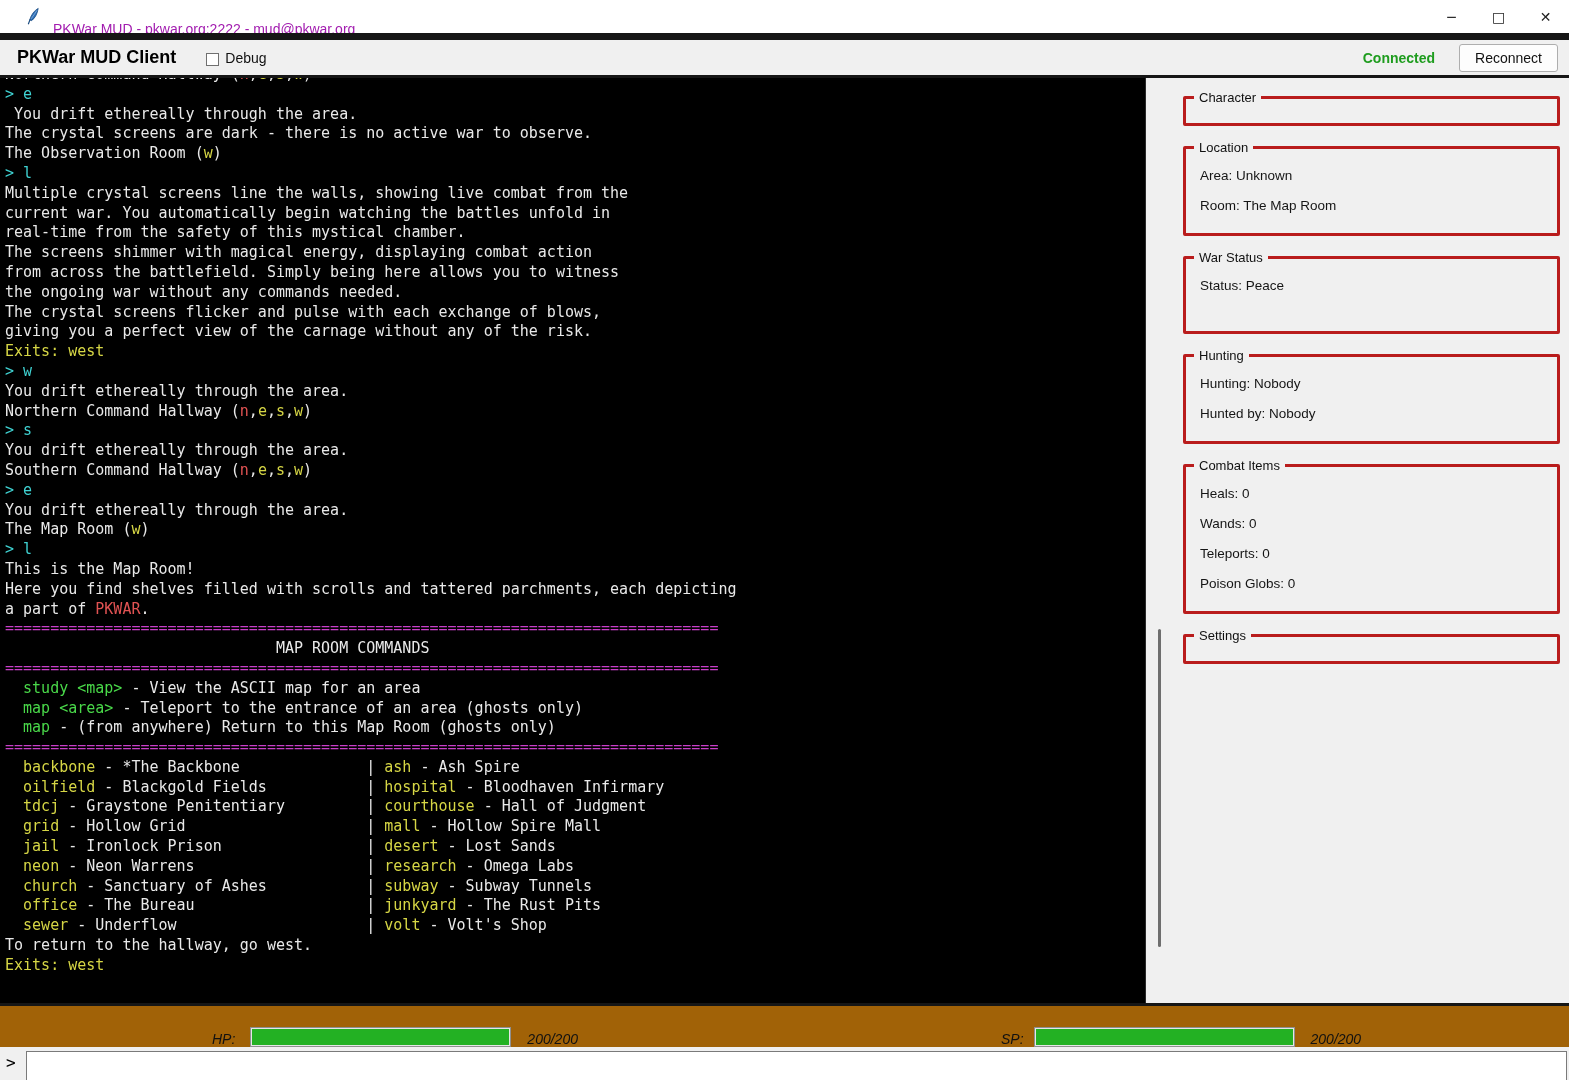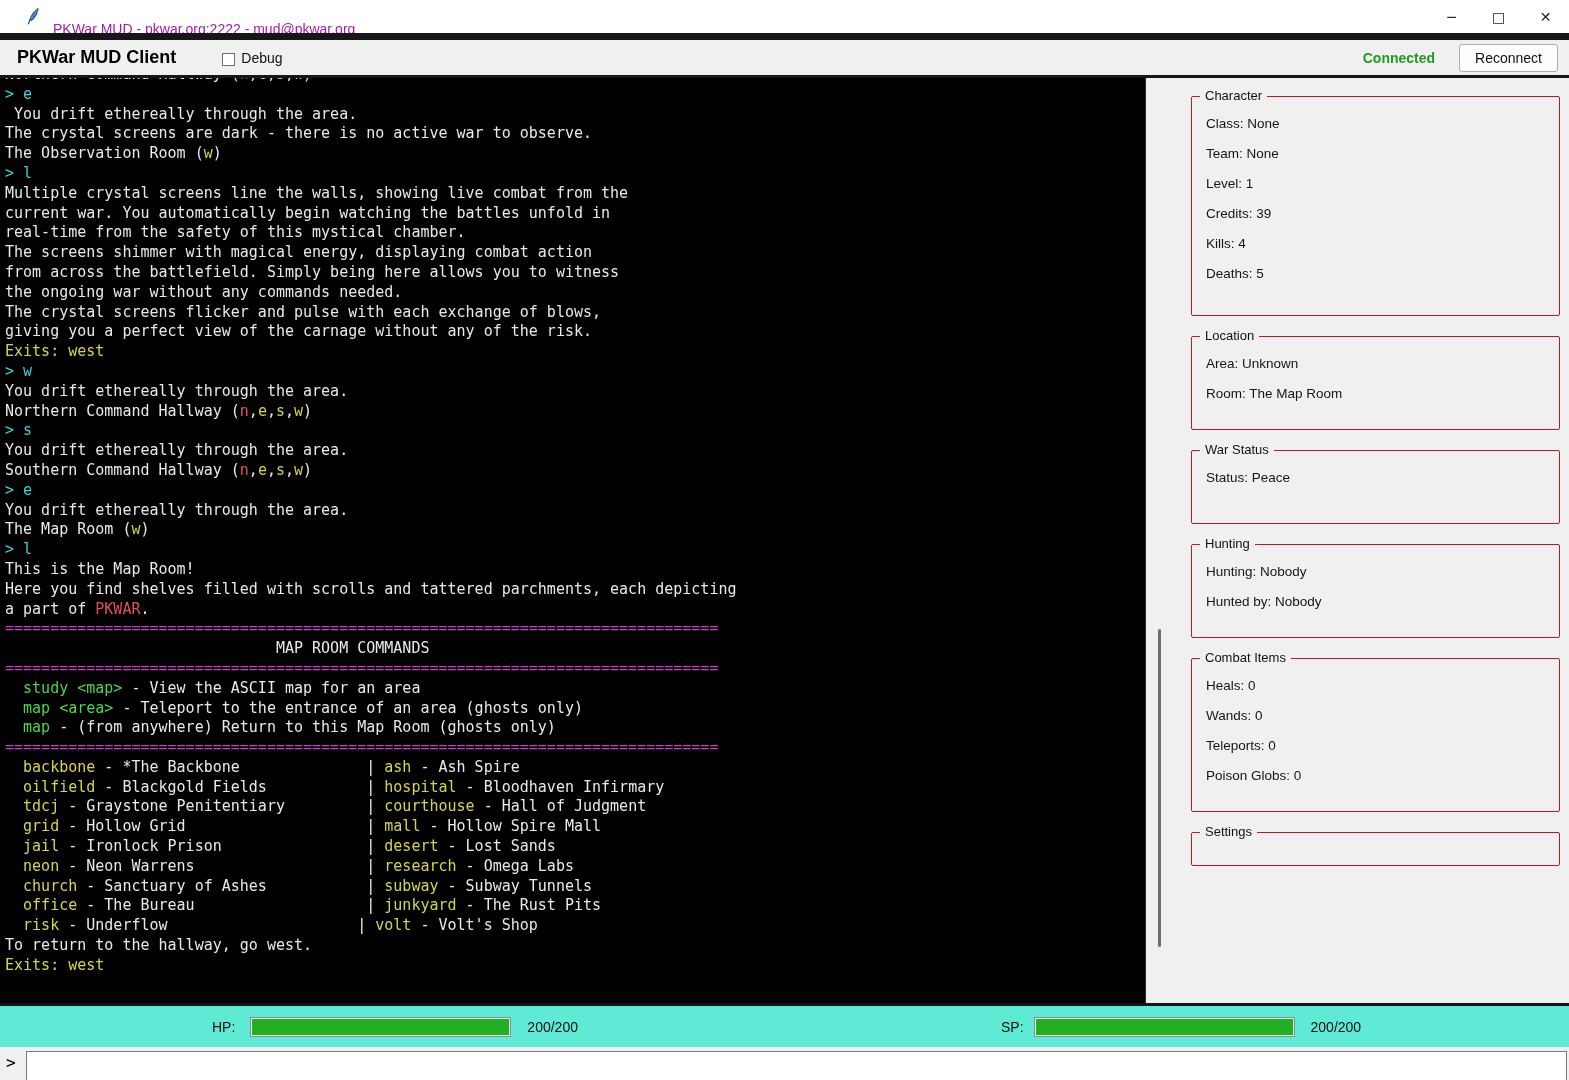--- a/index.html
+++ b/index.html
@@ -12,21 +12,21 @@
   .win-icon { margin-left:27px; display:flex; align-items:center; }
   .title-text { margin-left:13px; font-size:14px; color:#a21caf;margin-top:24px; }
   .win-controls { margin-left:auto; display:flex; height:100%; }
   .win-btn { width:47px; height:100%; display:flex; align-items:center; justify-content:center; cursor:default; }
   .win-glyph { font-family:"DejaVu Sans", sans-serif; font-size:14px; color:#222; font-weight:400; line-height:1; }
   .frame-band { height:7px; background:#161616; flex:0 0 auto; }
 
   
   .toolbar { height:38px; background:#f0f0f0; border-bottom:3px solid #161616; display:flex; align-items:center; flex:0 0 auto; }
   .app-title { margin-left:17px; font-size:18px; font-weight:bold; color:#000; }
-  .debug-wrap { margin-left:46px; display:flex; align-items:flex-end; }
+  .debug-wrap { margin-left:30px; display:flex; align-items:flex-end; }
   .checkbox { width:13px; height:13px; background:#fff; border:1px solid #707070; display:inline-block; }
   .debug-label { margin-left:6px; font-size:14px; color:#111; }
   .spacer { flex:1; }
   .connected { font-size:14px; font-weight:bold; color:var(--connected-green); margin-right:24px; }
   .reconnect { margin-right:11px; font-size:14px; color:#111; background:#fdfdfd; border:1px solid #aeaeae; border-radius:3px; padding:5px 15px; font-family:"Liberation Sans", sans-serif; }
 
   
   .main { flex:0 0 925px; display:flex; overflow:hidden; }
   .terminal { width:1146px; background:#000; overflow:hidden; padding-left:5px; border-right:1px solid #2a2a2a; }
   .term-inner { margin-top:-13px; }
@@ -35,28 +35,28 @@
   .c-c { color:var(--term-cyan); }
   .c-y { color:var(--term-yellow); }
   .c-r { color:var(--term-red); }
   .c-g { color:var(--term-green); }
   .c-m { color:var(--term-magenta); }
 
   .scroll-area { width:26px; background:#f0f0f0; position:relative; }
   .scroll-thumb { position:absolute; left:12px; top:551px; width:3px; height:318px; background:#6e6e6e; border-radius:2px; }
 
   .sidebar { flex:1; background:#f0f0f0; padding:18px 9px 0 11px; overflow:hidden; }
-  .group { position:relative; border:1px solid #b91c1c; border-radius:2px; padding:12px 0 20px 14px; margin-bottom:20px;margin-left:8px; }
+  .group { position:relative; border:3px solid #b91c1c; border-radius:2px; padding:12px 0 12px 14px; margin-bottom:20px; }
   .group:first-child .group-items { padding-bottom:6px; }
   .group:nth-child(3) { padding-bottom:30px; }
   .group-label { position:absolute; top:-9px; left:8px; background:#f0f0f0; padding:0 5px; font-size:13px; color:#111; }
   .group-item { height:30px; line-height:30px; font-size:13.5px; color:#151515; }
 
   
-  .statusbar { flex:0 0 auto; height:44px; background:#5eead4; border-top:3px solid #161616; display:flex; align-items:center; }
+  .statusbar { flex:0 0 auto; height:44px; background:#a16207; border-top:3px solid #161616; display:flex; align-items:flex-end;font-style:italic; }
   .bar-label { font-size:14px; color:#111; }
   .hp-label { margin-left:212px; }
   .sp-label { margin-left:423px; }
   .bar-track { width:261px; height:20px; border:1px solid #8f8f8f; background:#e6e6e6; margin-left:15px; padding:1px; }
   .sp-track { margin-left:10px; }
   .bar-fill { height:100%; background:var(--bar-green); }
   .bar-value { font-size:14px; color:#111; margin-left:16px; }
 
   
   .inputrow { flex:1; background:#f0f0f0; display:flex; align-items:flex-start; }
@@ -142,39 +142,31 @@
           <div class="tline"><span class="c-w">  </span><span class="c-g">map</span><span class="c-w"> - (from anywhere) Return to this Map Room (ghosts only)</span></div>
           <div class="tline"><span class="c-m">===============================================================================</span></div>
           <div class="tline"><span class="c-w">  </span><span class="c-y">backbone</span><span class="c-w"> - *The Backbone              | </span><span class="c-y">ash</span><span class="c-w"> - Ash Spire</span></div>
           <div class="tline"><span class="c-w">  </span><span class="c-y">oilfield</span><span class="c-w"> - Blackgold Fields           | </span><span class="c-y">hospital</span><span class="c-w"> - Bloodhaven Infirmary</span></div>
           <div class="tline"><span class="c-w">  </span><span class="c-y">tdcj</span><span class="c-w"> - Graystone Penitentiary         | </span><span class="c-y">courthouse</span><span class="c-w"> - Hall of Judgment</span></div>
           <div class="tline"><span class="c-w">  </span><span class="c-y">grid</span><span class="c-w"> - Hollow Grid                    | </span><span class="c-y">mall</span><span class="c-w"> - Hollow Spire Mall</span></div>
           <div class="tline"><span class="c-w">  </span><span class="c-y">jail</span><span class="c-w"> - Ironlock Prison                | </span><span class="c-y">desert</span><span class="c-w"> - Lost Sands</span></div>
           <div class="tline"><span class="c-w">  </span><span class="c-y">neon</span><span class="c-w"> - Neon Warrens                   | </span><span class="c-y">research</span><span class="c-w"> - Omega Labs</span></div>
           <div class="tline"><span class="c-w">  </span><span class="c-y">church</span><span class="c-w"> - Sanctuary of Ashes           | </span><span class="c-y">subway</span><span class="c-w"> - Subway Tunnels</span></div>
           <div class="tline"><span class="c-w">  </span><span class="c-y">office</span><span class="c-w"> - The Bureau                   | </span><span class="c-y">junkyard</span><span class="c-w"> - The Rust Pits</span></div>
-          <div class="tline"><span class="c-w">  </span><span class="c-y">risk</span><span class="c-w"> - Underflow                     | </span><span class="c-y">volt</span><span class="c-w"> - Volt's Shop</span></div>
+          <div class="tline"><span class="c-w">  </span><span class="c-y">sewer</span><span class="c-w"> - Underflow                     | </span><span class="c-y">volt</span><span class="c-w"> - Volt's Shop</span></div>
           <div class="tline"><span class="c-w">To return to the hallway, go west.</span></div>
           <div class="tline"><span class="c-y">Exits: west</span></div>
         </div>
     </div>
     <div class="scroll-area">
       <div class="scroll-thumb"></div>
     </div>
     <div class="sidebar">
         <div class="group">
           <div class="group-label">Character</div>
-          <div class="group-items">
-            <div class="group-item">Class: None</div>
-            <div class="group-item">Team: None</div>
-            <div class="group-item">Level: 1</div>
-            <div class="group-item">Credits: 39</div>
-            <div class="group-item">Kills: 4</div>
-            <div class="group-item">Deaths: 5</div>
-          </div>
         </div>
         <div class="group">
           <div class="group-label">Location</div>
           <div class="group-items">
             <div class="group-item">Area: Unknown</div>
             <div class="group-item">Room: The Map Room</div>
           </div>
         </div>
         <div class="group">
           <div class="group-label">War Status</div>

